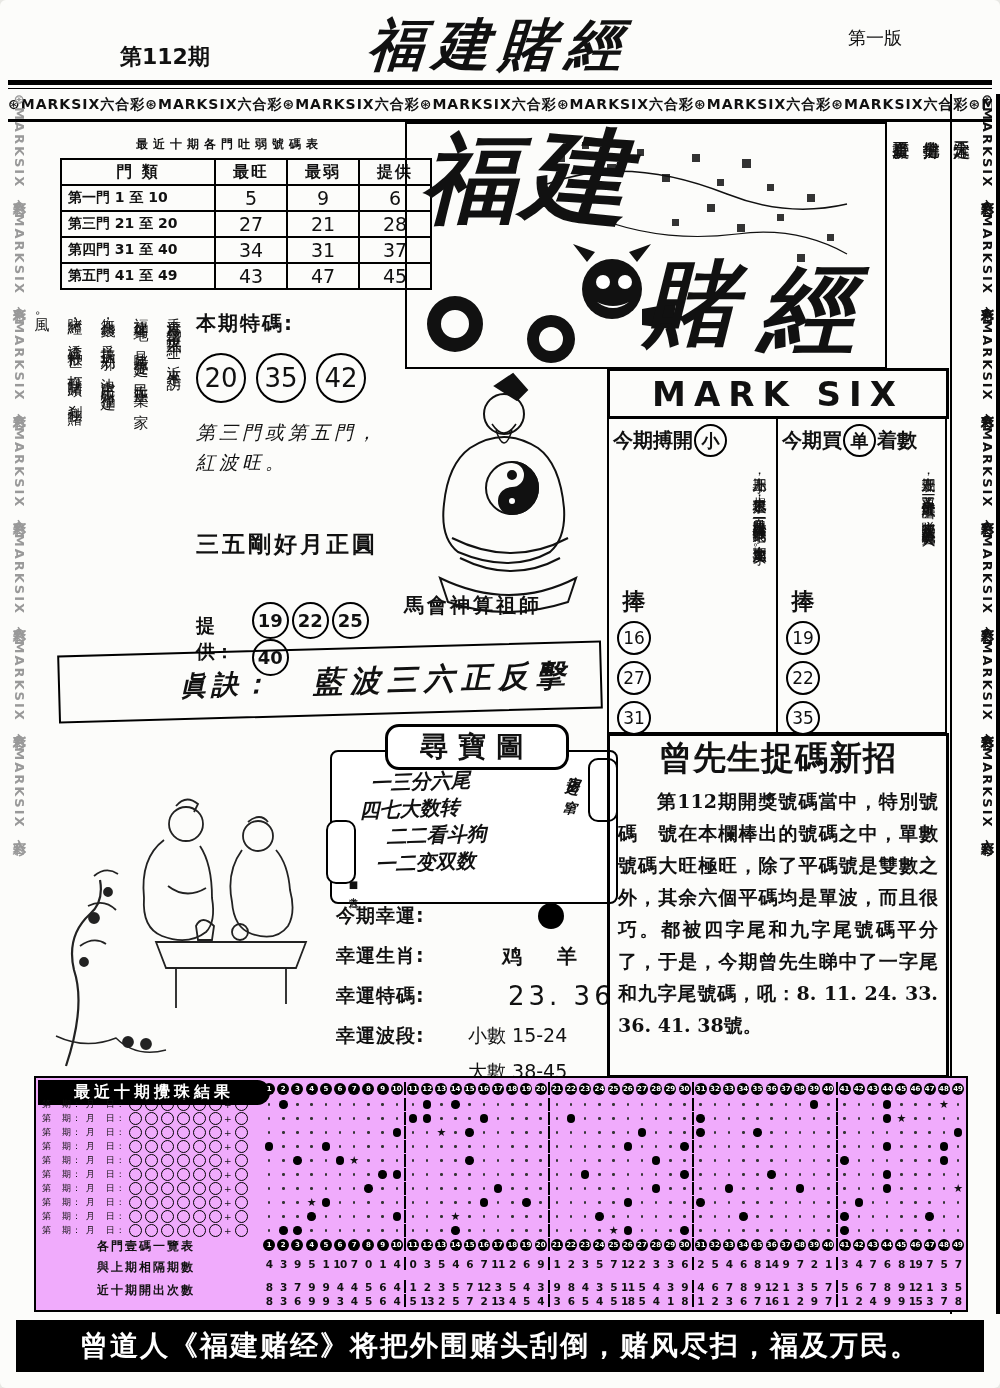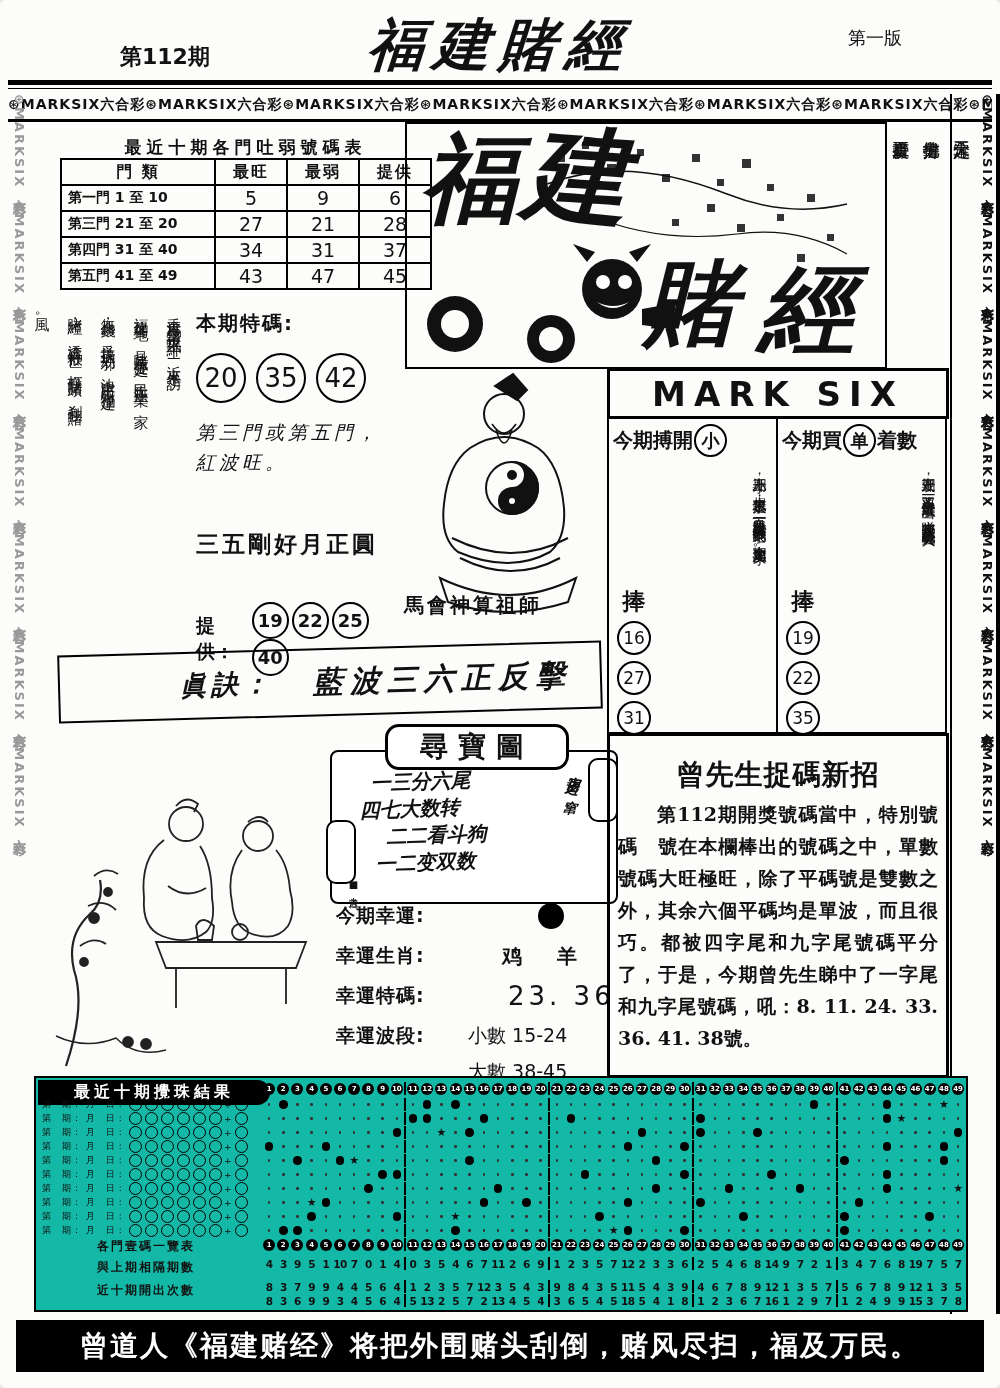--- a/index.html
+++ b/index.html
@@ -16,21 +16,21 @@
   #ms-band{left:8px;top:91px;width:984px;height:28px;border-bottom:3px solid #000;
       display:flex;align-items:center;justify-content:space-around;font-weight:bold;font-size:14px;
       letter-spacing:1px;white-space:nowrap;overflow:hidden;}
   
   .vband{writing-mode:vertical-rl;text-orientation:mixed;font-weight:bold;font-size:13px;
       letter-spacing:2px;overflow:hidden;}
   #right-band{left:950px;top:94px;width:40px;height:1220px;border-left:2px solid #000;
       border-right:4px solid #000;padding-left:4px;}
   #left-band{left:2px;top:94px;width:26px;height:1220px;color:#999;}
   
-  #hc-title{left:78px;top:136px;width:335px;text-align:center;font-size:17px;font-weight:bold;letter-spacing:5px;}
+  #hc-title{left:62px;top:136px;width:335px;text-align:center;font-size:12px;font-weight:bold;letter-spacing:5px;}
   #hc-table{left:60px;top:158px;border-collapse:collapse;}
   #hc-table td,#hc-table th{border:2px solid #000;padding:0 6px;height:24px;}
   #hc-table th{font-size:16px;letter-spacing:2px;}
   #hc-table td.gate{font-size:14px;font-weight:bold;width:140px;white-space:nowrap;}
   #hc-table td.num{font-size:19px;text-align:center;width:58px;}
   
   #intro{left:24px;top:306px;height:336px;writing-mode:vertical-rl;text-orientation:upright;
       font-size:15px;line-height:2.0;letter-spacing:3px;}
   #intro p{margin:0 3px;}
   
@@ -97,26 +97,26 @@
   
   #lucky{left:336px;top:896px;width:290px;}
   .lk-row{display:flex;align-items:center;height:40px;}
   .lk-row .l{width:132px;font-size:19px;font-weight:bold;letter-spacing:1px;}
   .lk-dot{width:26px;height:26px;border-radius:50%;background:#000;margin-left:70px;}
   .lk-zo{font-size:20px;font-weight:bold;margin-left:34px;letter-spacing:14px;}
   .lk-num{font-size:26px;margin-left:40px;letter-spacing:4px;}
   .lk-band{font-size:19px;}
   
   #article{left:607px;top:733px;width:336px;height:339px;border:3px solid #000;overflow:hidden;}
-  #article h2{margin:20px 2px 2px;font-size:28px;font-weight:900;letter-spacing:1px;text-align:center;white-space:nowrap;}
+  #article h2{margin:0 2px 2px;font-size:33px;font-weight:900;letter-spacing:1px;text-align:center;white-space:nowrap;}
   #article .body{padding:2px 8px;font-size:19px;line-height:32px;text-align:justify;font-weight:bold;
       font-family:"DejaVu Serif",serif;}
   #article .body .indent{display:inline-block;width:2em;}
   
-  #results{left:34px;top:1076px;width:930px;height:232px;border:2px solid #000;background:#14b8a6;}
+  #results{left:34px;top:1076px;width:930px;height:232px;border:2px solid #000;background:#f0abfc;}
   #res-banner{position:absolute;left:2px;top:2px;width:232px;height:25px;background:#000;color:#fff;
       font-size:16px;font-weight:bold;letter-spacing:4px;display:flex;align-items:center;justify-content:center;
       border-radius:0 13px 13px 0;white-space:nowrap;}
   .mx-grid{position:absolute;left:226px;display:flex;}
   .mx-cell{width:14.2px;height:13px;display:flex;align-items:center;justify-content:center;flex:none;}
   .mx-cell.div{border-left:2px solid #000;}
   .numcircle{width:12px;height:12px;border-radius:50%;background:#000;color:#fff;font-size:7px;
       display:flex;align-items:center;justify-content:center;font-weight:bold;}
   .dotS{width:2.5px;height:2.5px;border-radius:50%;background:#333;}
   .dotB{width:8.5px;height:8.5px;border-radius:50%;background:#000;}

